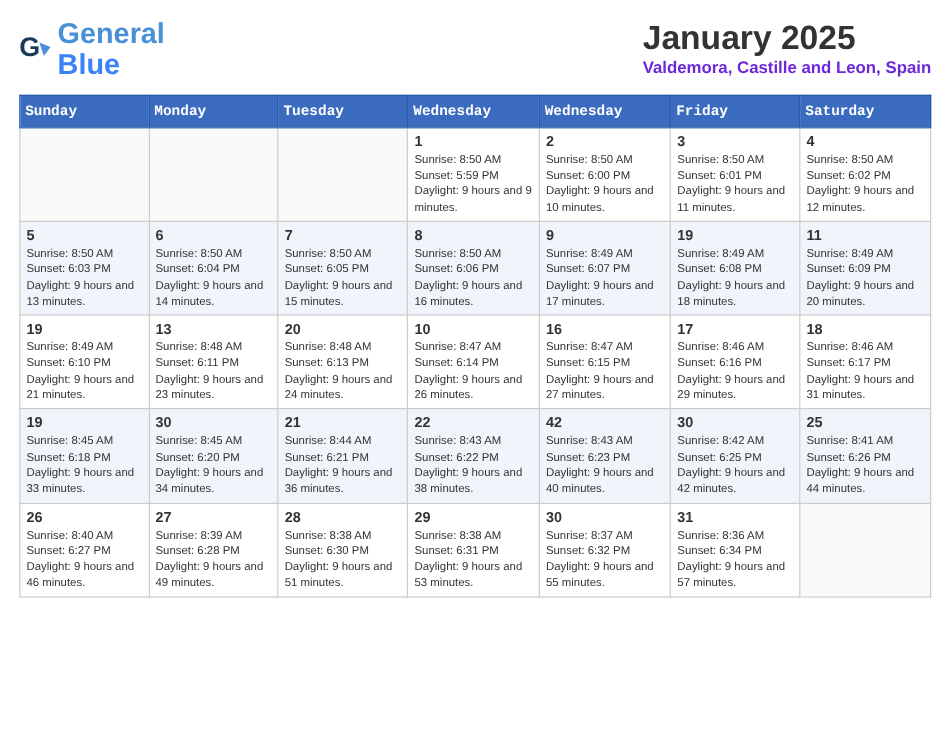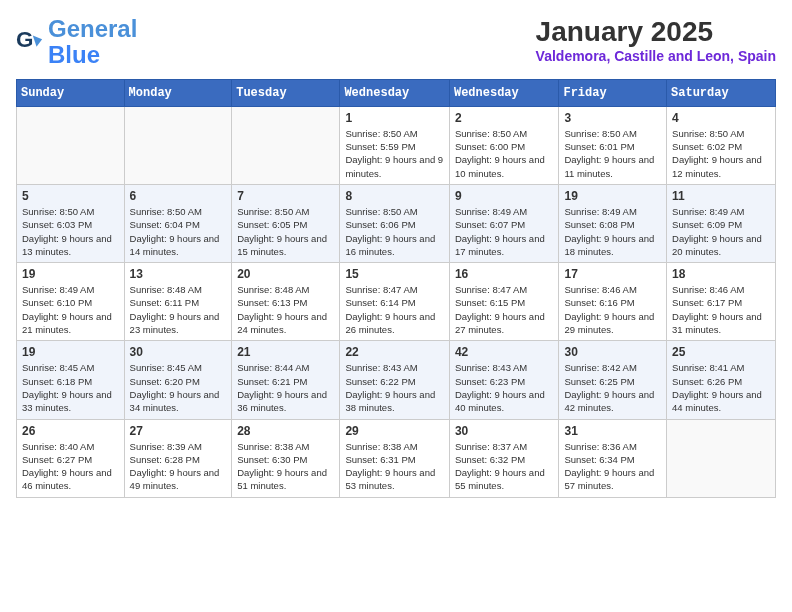--- a/index.html
+++ b/index.html
@@ -155,21 +155,21 @@
         <td><span class="day-num">11</span>
         <span class="day-detail">Sunrise: 8:49 AM<br>Sunset: 6:09 PM<br>Daylight: 9 hours and 20 minutes.</span></td>
       </tr>
       <tr>
         <td><span class="day-num">19</span>
         <span class="day-detail">Sunrise: 8:49 AM<br>Sunset: 6:10 PM<br>Daylight: 9 hours and 21 minutes.</span></td>
         <td><span class="day-num">13</span>
         <span class="day-detail">Sunrise: 8:48 AM<br>Sunset: 6:11 PM<br>Daylight: 9 hours and 23 minutes.</span></td>
         <td><span class="day-num">20</span>
         <span class="day-detail">Sunrise: 8:48 AM<br>Sunset: 6:13 PM<br>Daylight: 9 hours and 24 minutes.</span></td>
-        <td><span class="day-num">15</span>
+        <td><span class="day-num">10</span>
         <span class="day-detail">Sunrise: 8:47 AM<br>Sunset: 6:14 PM<br>Daylight: 9 hours and 26 minutes.</span></td>
         <td><span class="day-num">16</span>
         <span class="day-detail">Sunrise: 8:47 AM<br>Sunset: 6:15 PM<br>Daylight: 9 hours and 27 minutes.</span></td>
         <td><span class="day-num">17</span>
         <span class="day-detail">Sunrise: 8:46 AM<br>Sunset: 6:16 PM<br>Daylight: 9 hours and 29 minutes.</span></td>
         <td><span class="day-num">18</span>
         <span class="day-detail">Sunrise: 8:46 AM<br>Sunset: 6:17 PM<br>Daylight: 9 hours and 31 minutes.</span></td>
       </tr>
       <tr>
         <td><span class="day-num">19</span>

